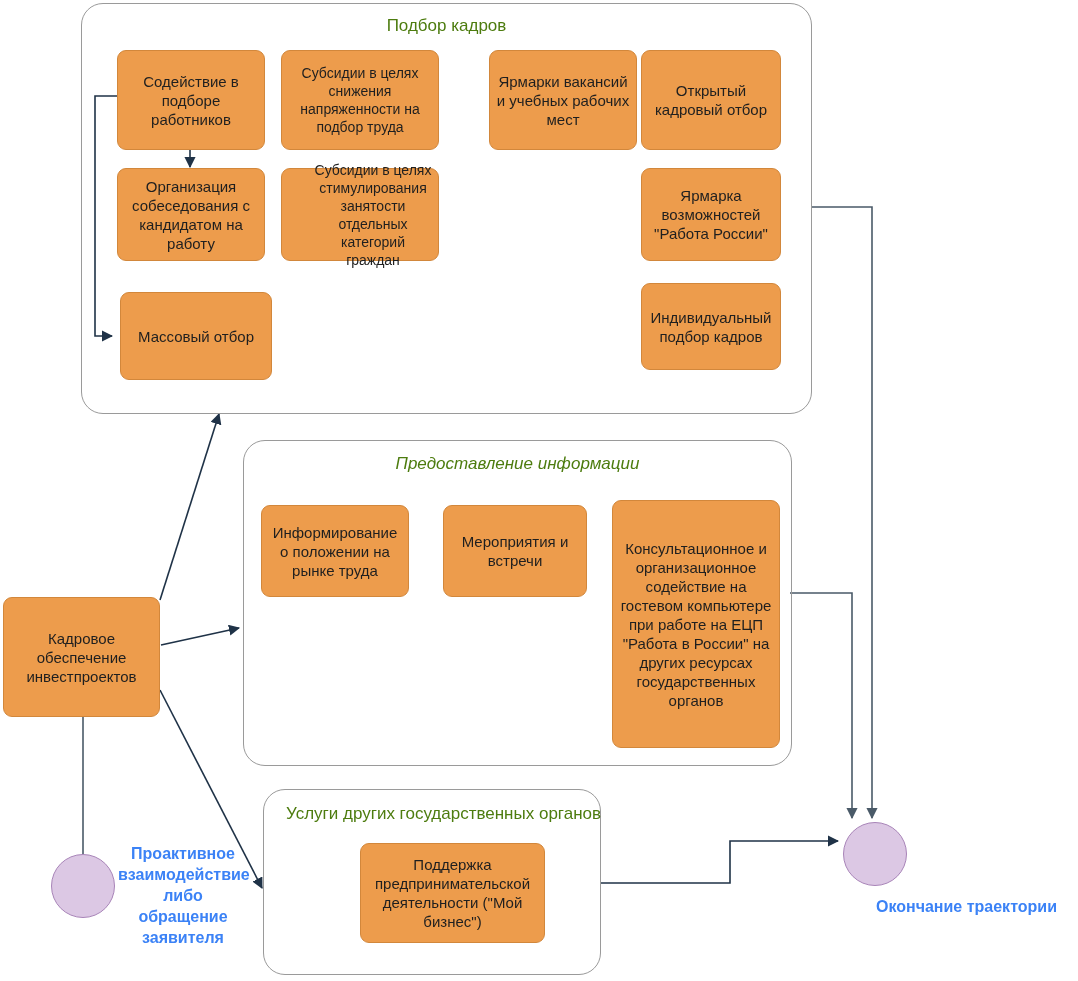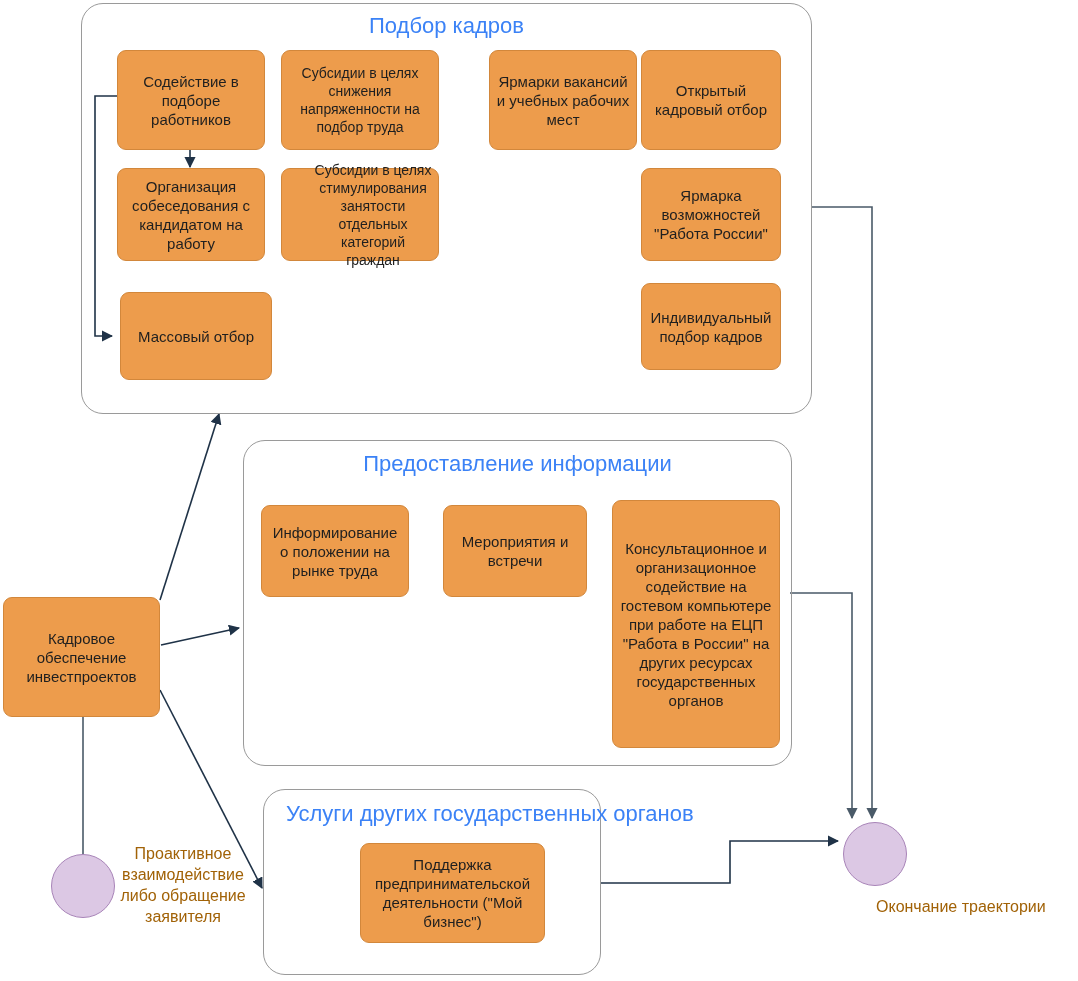--- a/index.html
+++ b/index.html
@@ -29,22 +29,22 @@
     border: 1px solid #9a9a9a;
     border-radius: 22px;
     background: transparent;
     box-sizing: border-box;
   }
   .group-title {
     position: absolute;
     left: 0;
     right: 0;
     text-align: center;
-    color: #3b82f6;
-    font-size: 22px;
+    color: #4d7c0f;
+    font-size: 17px;
     line-height: 20px;
     white-space: nowrap;
   }
   .group-title.left {
     text-align: left;
     left: 22px;
     right: auto;
   }
   .node {
     position: absolute;
@@ -66,25 +66,26 @@
     position: absolute;
     width: 64px;
     height: 64px;
     border-radius: 50%;
     background: #DCC8E4;
     border: 1px solid #A884B8;
     box-sizing: border-box;
   }
   .free-label {
     position: absolute;
-    color: #a16207;
+    color: #3b82f6;
     font-size: 16px;
     line-height: 21px;
     text-align: center;
     white-space: pre-line;
+    font-weight: bold;
   }
 </style>
 </head>
 <body>
 
 <div id="canvas">
 
   <svg id="wires" viewBox="0 0 1078 981" width="1078" height="981" xmlns="http://www.w3.org/2000/svg">
     <defs>
       <marker id="arrow" viewBox="0 0 10 10" refX="9" refY="5" markerWidth="7" markerHeight="7" orient="auto-start-reverse">
@@ -142,21 +143,21 @@
   </div>
 
   <div class="node" style="left:120px; top:292px; width:152px; height:88px;">
     <span>Массовый отбор</span>
   </div>
   <div class="node" style="left:641px; top:283px; width:140px; height:87px;">
     <span>Индивидуальный подбор кадров</span>
   </div>
 
   <div class="group" style="left:243px; top:440px; width:549px; height:326px;">
-    <div class="group-title" style="top:13px;">Предоставление информации</div>
+    <div class="group-title" style="top:13px;font-style:italic;">Предоставление информации</div>
   </div>
 
   <div class="node" style="left:261px; top:505px; width:148px; height:92px;">
     <span>Информирование о положении на рынке труда</span>
   </div>
   <div class="node" style="left:443px; top:505px; width:144px; height:92px;">
     <span>Мероприятия и встречи</span>
   </div>
   <div class="node" style="left:612px; top:500px; width:168px; height:248px;">
     <span>Консультационное и организационное содействие на гостевом компьютере при работе на ЕЦП "Работа в России" на других ресурсах государственных органов</span>

